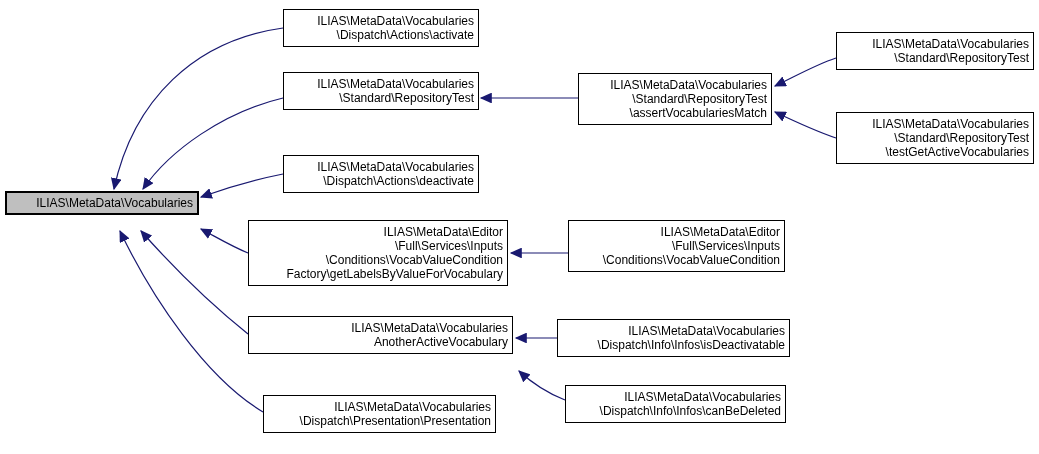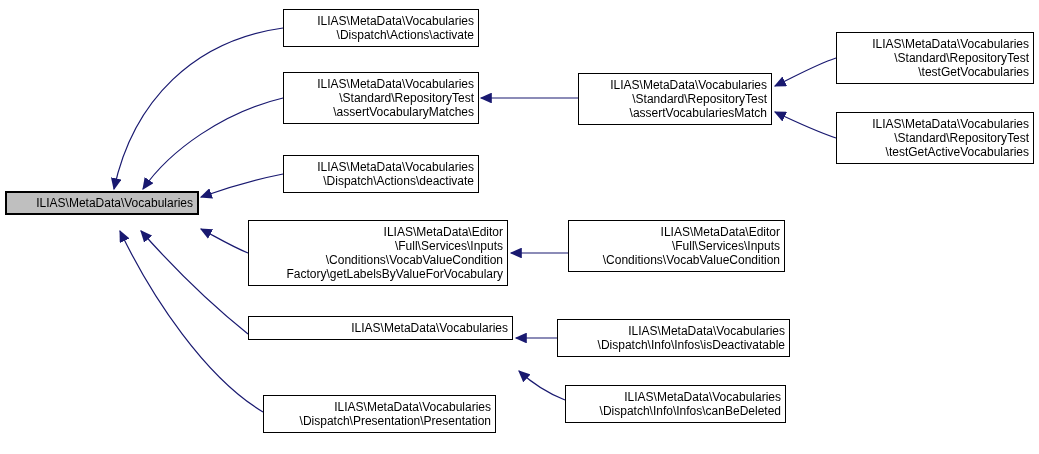--- a/index.html
+++ b/index.html
@@ -61,37 +61,37 @@
   </div>
 
   <div class="node" style="left:283px;top:9px;width:196px;">
     <div>ILIAS\MetaData\Vocabularies</div>
     <div>\Dispatch\Actions\activate</div>
   </div>
 
   <div class="node" style="left:283px;top:72px;width:196px;">
     <div>ILIAS\MetaData\Vocabularies</div>
     <div>\Standard\RepositoryTest</div>
-    <div>\assertVocabularyMatches</div>
   </div>
 
   <div class="node" style="left:283px;top:155px;width:196px;">
     <div>ILIAS\MetaData\Vocabularies</div>
     <div>\Dispatch\Actions\deactivate</div>
   </div>
 
   <div class="node" style="left:248px;top:220px;width:260px;">
     <div>ILIAS\MetaData\Editor</div>
     <div>\Full\Services\Inputs</div>
     <div>\Conditions\VocabValueCondition</div>
     <div>Factory\getLabelsByValueForVocabulary</div>
   </div>
 
   <div class="node" style="left:248px;top:316px;width:265px;">
     <div>ILIAS\MetaData\Vocabularies</div>
+    <div>AnotherActiveVocabulary</div>
   </div>
 
   <div class="node" style="left:263px;top:395px;width:233px;">
     <div>ILIAS\MetaData\Vocabularies</div>
     <div>\Dispatch\Presentation\Presentation</div>
   </div>
 
   <div class="node" style="left:578px;top:73px;width:194px;">
     <div>ILIAS\MetaData\Vocabularies</div>
     <div>\Standard\RepositoryTest</div>
@@ -110,21 +110,20 @@
   </div>
 
   <div class="node" style="left:565px;top:385px;width:221px;">
     <div>ILIAS\MetaData\Vocabularies</div>
     <div>\Dispatch\Info\Infos\canBeDeleted</div>
   </div>
 
   <div class="node" style="left:836px;top:32px;width:198px;">
     <div>ILIAS\MetaData\Vocabularies</div>
     <div>\Standard\RepositoryTest</div>
-    <div>\testGetVocabularies</div>
   </div>
 
   <div class="node" style="left:836px;top:112px;width:198px;">
     <div>ILIAS\MetaData\Vocabularies</div>
     <div>\Standard\RepositoryTest</div>
     <div>\testGetActiveVocabularies</div>
   </div>
 
 </div>
 

